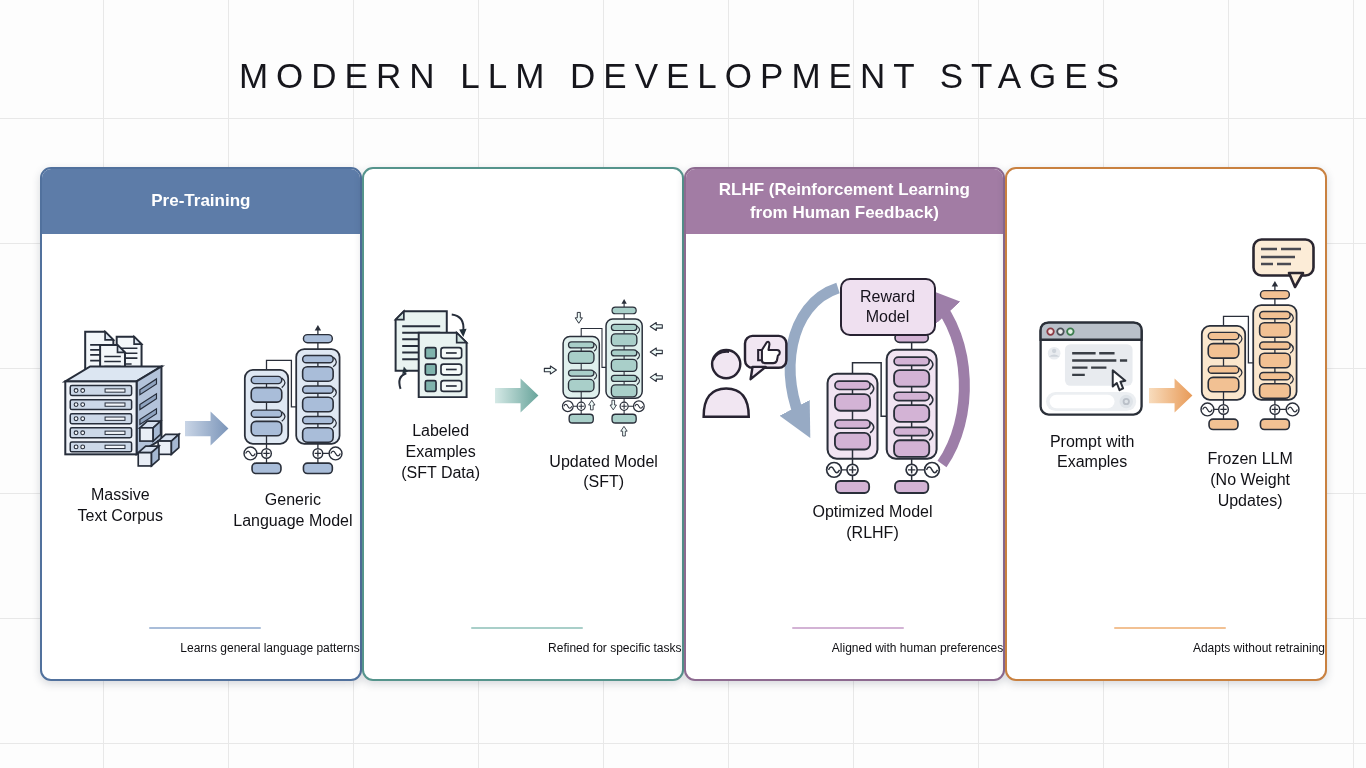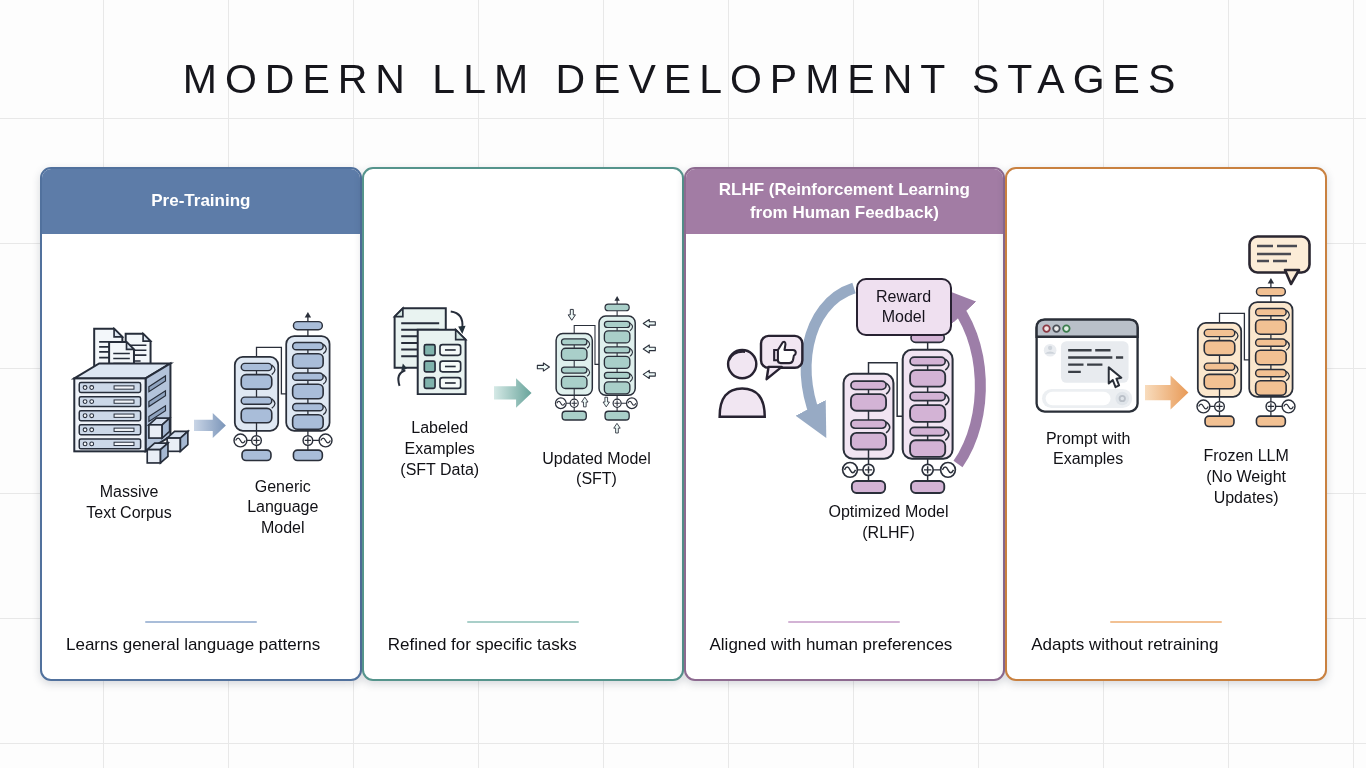--- a/index.html
+++ b/index.html
@@ -9,21 +9,21 @@
     position:relative; width:1366px; height:768px; overflow:hidden;
     background-color:#fdfdfd;
     background-image:
       linear-gradient(to right, #e8e8e8 1px, transparent 1px),
       linear-gradient(to bottom, #e8e8e8 1px, transparent 1px);
     background-size:125px 125px;
     background-position:-22px -7px;
   }
   .title{
     position:absolute; top:56px; left:0; right:0;
-    text-align:center; font-size:41px; font-weight:500;
+    text-align:center; font-size:35px; font-weight:500;
     letter-spacing:8px; color:#16161c;
   }
   .cards{
     position:absolute; left:40px; top:167px; width:1287px; height:514px;
     display:flex; 
   }
   .card{
     flex:1; display:flex; flex-direction:column;
     background:#fff; border:2px solid var(--border); border-radius:11px;
     overflow:hidden; box-shadow:0 3px 8px rgba(40,50,70,.18);
@@ -31,31 +31,31 @@
   .c1{--hdr:#5d7ca8;--border:#51719d;--light:#dfe8f3;--mid:#a9bdd9;--pale:#eef3f9;--htext:#ffffff;}
   .c2{--hdr:#64a29b;--border:#55948c;--light:#dff0ed;--mid:#a9cfc9;--pale:#effaf8;--htext:#ffffff;}
   .c3{--hdr:#a27ca4;--border:#8d6a90;--light:#f1e4f2;--mid:#d3b3d5;--pale:#f7eef8;--htext:#ffffff;}
   .c4{--hdr:#df9049;--border:#c98140;--light:#fbe7cd;--mid:#f2c193;--pale:#fdf3e6;--htext:#fbf3e2;}
   .card-header{
     background:var(--hdr); color:var(--htext); min-height:65px;
     display:flex; align-items:center; justify-content:center;
     text-align:center; font-size:17px; font-weight:700;
     padding:6px 12px; line-height:1.35; white-space:pre-line;
   }
-  .card-body{ flex:1; display:flex; flex-direction:column; padding:0 24px; min-height:0; }
+  .card-body{ flex:1; display:flex; flex-direction:column; padding:0 0; min-height:0;margin-left:8px; }
   .illus{ flex:1; min-height:0; }
   .illus.flexy{ display:flex; align-items:center; justify-content:center; gap:2px; }
   .illus.rel{ position:relative; }
   .item{ display:flex; flex-direction:column; align-items:center; gap:12px; }
   .item-label{
     font-size:16px; color:#111116; text-align:center; line-height:1.3;
     white-space:pre-line;
   }
   .divider{ height:2px; width:112px; margin:4px auto 12px; background:var(--mid); border-radius:1px; }
-  .caption{ text-align:left; font-size:17px; color:#0f0f13; margin:0 0 24px; }
+  .caption{ text-align:right; font-size:12px; color:#0f0f13; margin:0 0 24px; }
   
   .tf .cont{fill:var(--light);stroke:#2a2f3a;stroke-width:2.2;}
   .tf .blk{fill:var(--mid);stroke:#2a2f3a;stroke-width:2;}
   .tf .bar{fill:var(--mid);stroke:#2a2f3a;stroke-width:1.8;}
   .tf .wire{stroke:#2a2f3a;stroke-width:1.6;fill:none;}
   .tf .sym{fill:#ffffff;stroke:#2a2f3a;stroke-width:1.8;}
   .tf .emb{fill:var(--mid);stroke:#2a2f3a;stroke-width:2;}
   .tf .head{fill:#2a2f3a;}
   .tf .barrow{fill:var(--pale);stroke:#2a2f3a;stroke-width:1.6;stroke-linejoin:round;}
   

